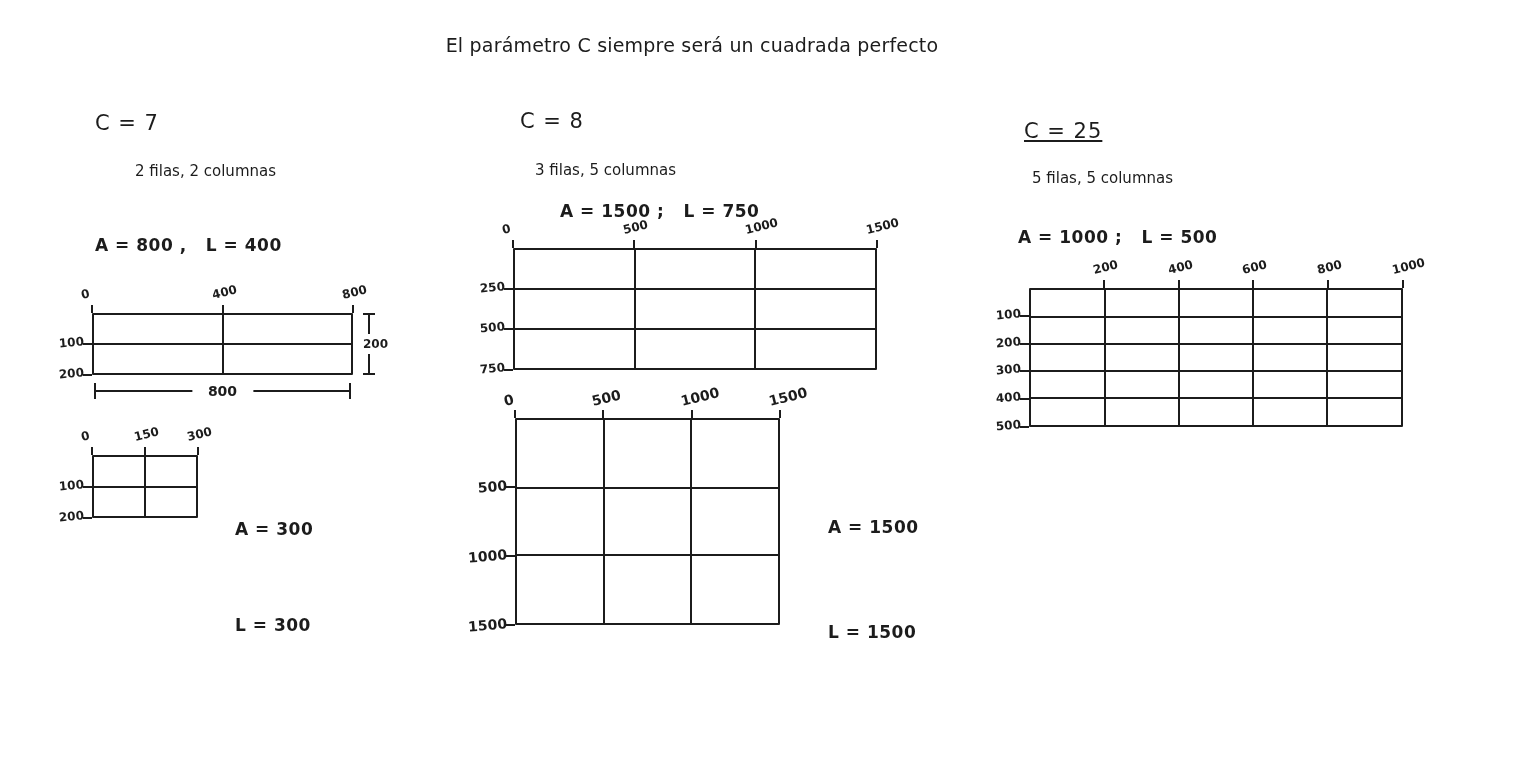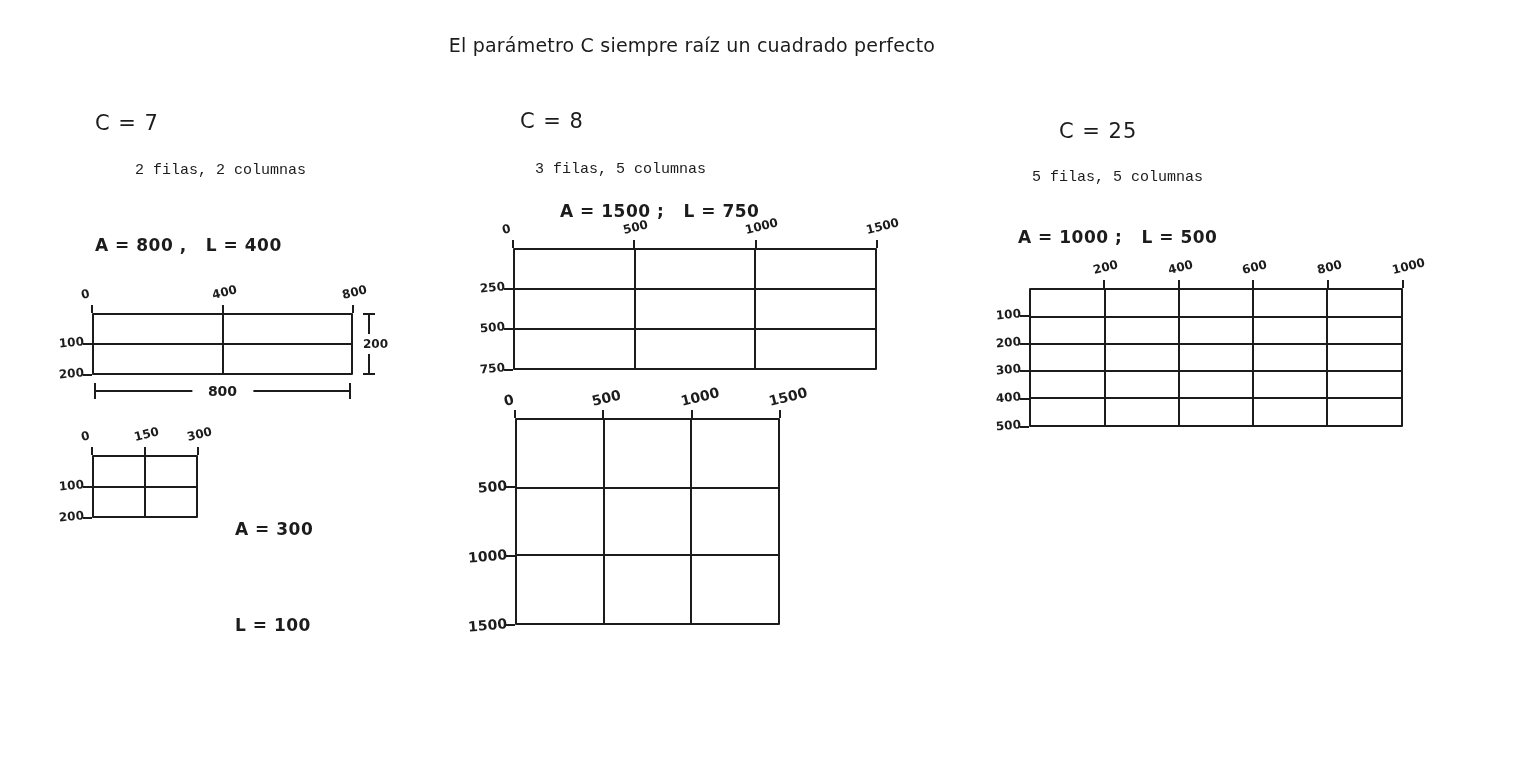--- a/index.html
+++ b/index.html
@@ -10,39 +10,39 @@
     font-family:"DejaVu Sans", sans-serif;
     color:#1c1c1c;
     overflow:hidden;
   }
   .abs{position:absolute;}
   .title{
     left:428px;top:34px;width:528px;
     text-align:center;font-size:19px;letter-spacing:.2px;
   }
   .c-label{font-size:21px;letter-spacing:1px;}
-  .rows-cols{font-size:15px;font-family:Liberation Mono, monospace;}
+  .rows-cols{font-size:15px;}
   .params{font-size:17px;font-weight:bold;white-space:pre;letter-spacing:.5px;}
   .side-labels{font-size:17px;font-weight:bold;line-height:32px;white-space:pre;letter-spacing:.5px;}
 
   #c4-c{left:95px;top:111px;}
   #c4-rc{left:135px;top:162px;}
   #c4-params{left:95px;top:235px;}
   #fig1{left:92px;top:313px;width:261px;height:62px;}
   #fig2{left:92px;top:455px;width:106px;height:63px;}
   #c4-side{left:235px;top:449px;}
 
   #c9-c{left:520px;top:109px;}
   #c9-rc{left:535px;top:161px;}
   #c9-params{left:560px;top:201px;}
   #fig3{left:513px;top:248px;width:364px;height:122px;}
   #fig4{left:515px;top:418px;width:265px;height:207px;}
   #c9-side{left:828px;top:440px;line-height:35px;}
 
-  #c25-c{left:1059px;top:119px;}
+  #c25-c{left:1024px;top:119px;text-decoration:underline;}
   #c25-rc{left:1032px;top:169px;}
   #c25-params{left:1018px;top:227px;}
   #fig5{left:1029px;top:288px;width:374px;height:139px;}
 
   #footer{left:195px;top:642px;width:1120px;font-size:20px;line-height:32px;}
 
   
   .figure{position:absolute;}
   .grid-box{position:absolute;inset:0;border:2px solid #1c1c1c;border-radius:1px;}
   .vline{position:absolute;top:0;bottom:0;width:2px;background:#1c1c1c;}
@@ -72,21 +72,21 @@
   .wb-label{
     position:absolute;left:50%;top:50%;transform:translate(-50%,-50%);
     background:#fff;font-size:14px;font-weight:bold;padding:0 16px;
   }
 </style>
 </head>
 <body>
 
 <div class="page">
 
-  <div class="abs title">El parámetro C siempre raíz un cuadrado perfecto</div>
+  <div class="abs title">El parámetro C siempre será un cuadrada perfecto</div>
 
   <div class="abs c-label" id="c4-c">C = 7</div>
   <div class="abs rows-cols" id="c4-rc">2 filas, 2 columnas</div>
   <div class="abs params" id="c4-params">A = 800 ,   L = 400</div>
   <div class="figure" id="fig1">
       <div class="grid-box">
         <div class="vline" style="left: calc(50% - 1px);"></div>
         <div class="hline" style="top: calc(50% - 1px);"></div>
       </div>
       <div class="xtick" style="left: calc(0% - 1px);"></div>
@@ -123,21 +123,21 @@
       <div class="xlabel" style="left: calc(50% - 9px);">150</div>
       <div class="xtick" style="left: calc(100% - 1px);"></div>
       <div class="xlabel" style="left: calc(100% - 9px);">300</div>
       <div class="ytick" style="top: calc(50% - 1px);"></div>
       <div class="ylabel" style="top: calc(50% - 8px);">100</div>
       <div class="ytick" style="top: calc(100% - 1px);"></div>
       <div class="ylabel" style="top: calc(100% - 8px);">200</div>
     </div>
   <div class="abs side-labels" id="c4-side">
     <div>A = 300</div>
-    <div>L = 100</div>
+    <div>L = 300</div>
   </div>
 
   <div class="abs c-label" id="c9-c">C = 8</div>
   <div class="abs rows-cols" id="c9-rc">3 filas, 5 columnas</div>
   <div class="abs params" id="c9-params">A = 1500 ;   L = 750</div>
   <div class="figure" id="fig3">
       <div class="grid-box">
         <div class="vline" style="left: calc(33.3333% - 1px);"></div>
         <div class="vline" style="left: calc(66.6667% - 1px);"></div>
         <div class="hline" style="top: calc(33.3333% - 1px);"></div>
@@ -173,20 +173,24 @@
       <div class="xlabel" style="left: calc(66.67% - 9px);">1000</div>
       <div class="xtick" style="left: calc(100% - 1px);"></div>
       <div class="xlabel" style="left: calc(100% - 9px);">1500</div>
       <div class="ytick" style="top: calc(33.33% - 1px);"></div>
       <div class="ylabel" style="top: calc(33.33% - 8px);">500</div>
       <div class="ytick" style="top: calc(66.67% - 1px);"></div>
       <div class="ylabel" style="top: calc(66.67% - 8px);">1000</div>
       <div class="ytick" style="top: calc(100% - 1px);"></div>
       <div class="ylabel" style="top: calc(100% - 8px);">1500</div>
     </div>
+  <div class="abs side-labels" id="c9-side">
+    <div>A = 1500</div>
+    <div>L = 1500</div>
+  </div>
 
   <div class="abs c-label" id="c25-c">C = 25</div>
   <div class="abs rows-cols" id="c25-rc">5 filas, 5 columnas</div>
   <div class="abs params" id="c25-params">A = 1000 ;   L = 500</div>
   <div class="figure" id="fig5">
       <div class="grid-box">
         <div class="vline" style="left: calc(20% - 1px);"></div>
         <div class="vline" style="left: calc(40% - 1px);"></div>
         <div class="vline" style="left: calc(60% - 1px);"></div>
         <div class="vline" style="left: calc(80% - 1px);"></div>

